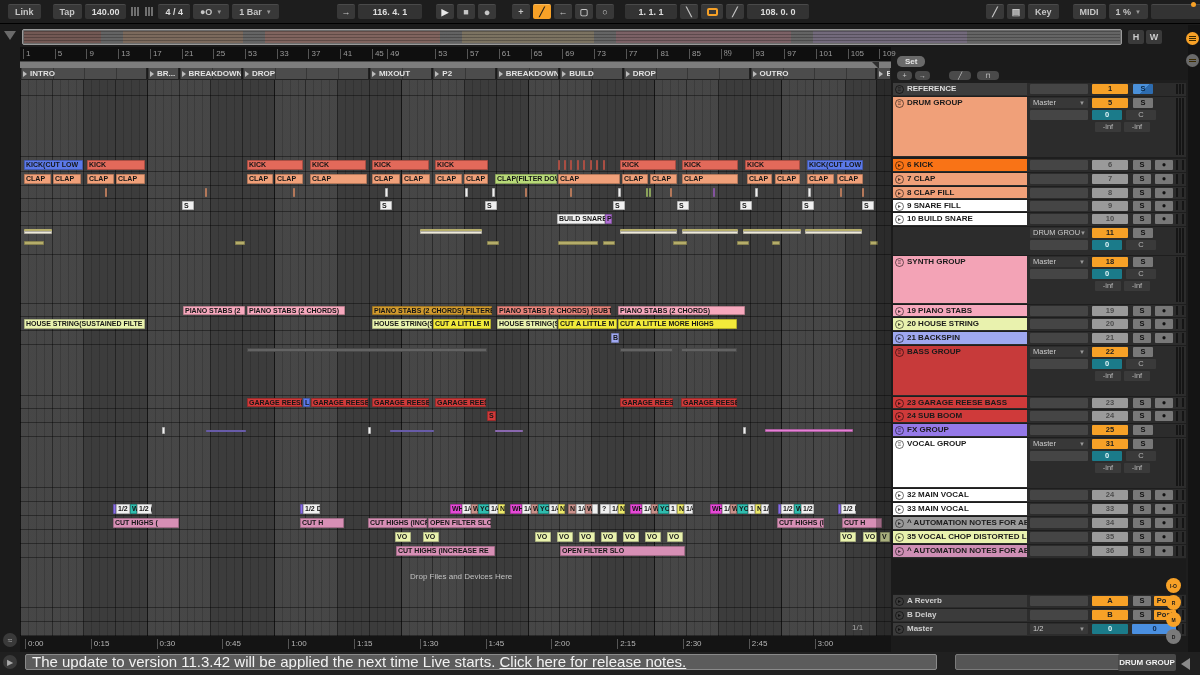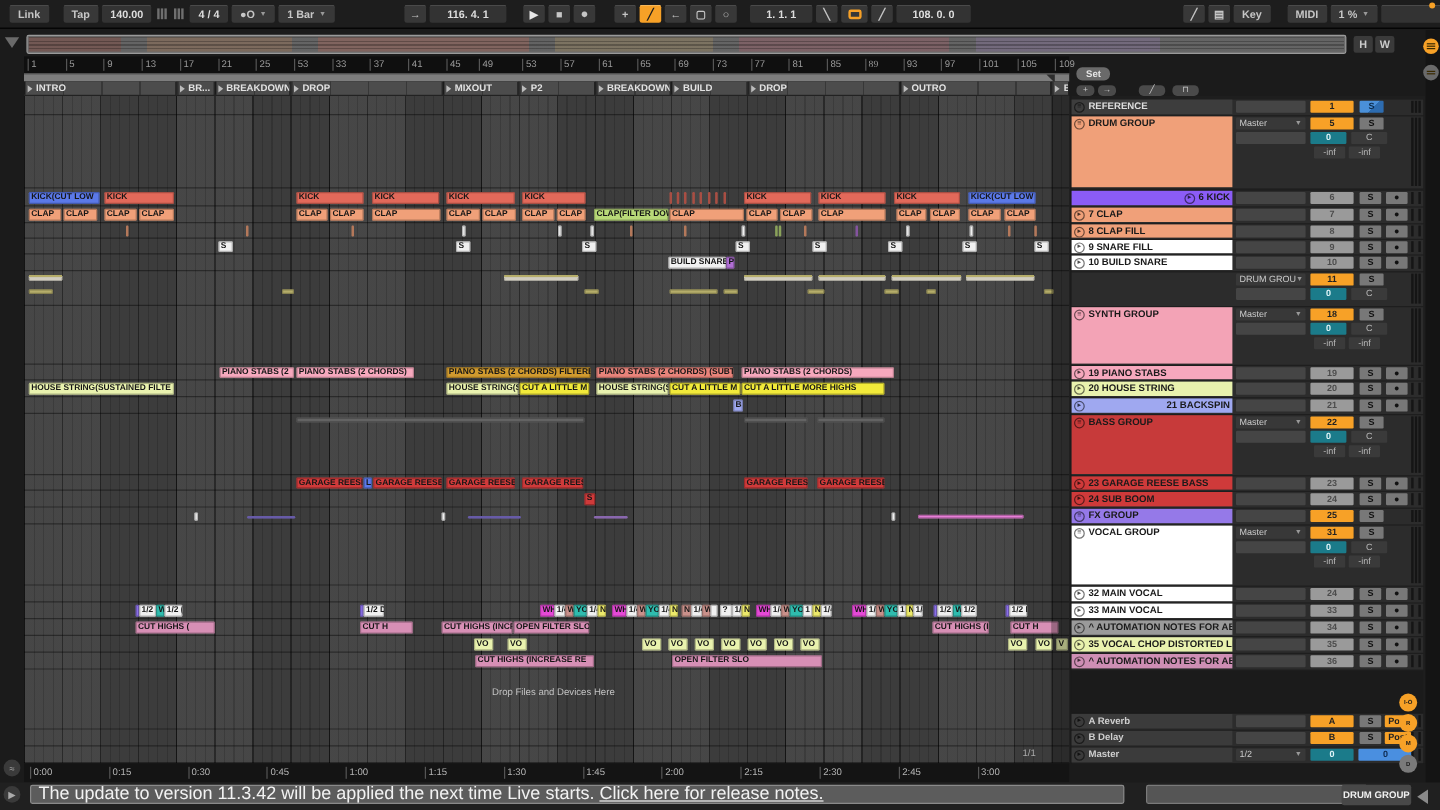--- a/index.html
+++ b/index.html
@@ -213,21 +213,21 @@
       <span class="barnum" style="left: 66.44px;">9</span>
       <span class="barnum" style="left: 98.16px;">13</span>
       <span class="barnum" style="left: 129.88px;">17</span>
       <span class="barnum" style="left: 161.6px;">21</span>
       <span class="barnum" style="left: 193.32px;">25</span>
       <span class="barnum" style="left: 225.04px;">53</span>
       <span class="barnum" style="left: 256.76px;">33</span>
       <span class="barnum" style="left: 288.48px;">37</span>
       <span class="barnum" style="left: 320.2px;">41</span>
       <span class="barnum" style="left: 351.92px;">45</span>
-      <span class="barnum" style="left: 379px;">49</span>
+      <span class="barnum" style="left: 367px; font-family: Liberation Mono, monospace;">49</span>
       <span class="barnum" style="left: 415.36px;">53</span>
       <span class="barnum" style="left: 447.08px;">57</span>
       <span class="barnum" style="left: 478.8px;">61</span>
       <span class="barnum" style="left: 510.52px;">65</span>
       <span class="barnum" style="left: 542.24px;">69</span>
       <span class="barnum" style="left: 573.96px;">73</span>
       <span class="barnum" style="left: 605.68px;">77</span>
       <span class="barnum" style="left: 637.4px;">81</span>
       <span class="barnum" style="left: 669.12px;">85</span>
       <span class="barnum" style="left: 700.84px; font-family: Liberation Serif, serif;">89</span>
@@ -557,21 +557,21 @@
         <span class="iobox" style="left: 137px; top: 13px; width: 58px;"></span>
         <span class="chip chip-on" style="left: 199px; top: 1px; width: 36px;">5</span>
         <span class="chip chip-s" style="left: 240px; top: 1px; width: 20px;">S</span>
         <span class="chip chip-teal" style="left: 199px; top: 13px; width: 30px;">0</span>
         <span class="chip chip-dark" style="left: 233px; top: 13px; width: 30px;">C</span>
         <span class="chip chip-dark" style="left: 202px; top: 25px; width: 26px;">-inf</span>
         <span class="chip chip-dark" style="left: 231px; top: 25px; width: 26px;">-inf</span>
         <span class="meter m3"></span>
       </div>
       <div class="trow" style="top: 79px; height: 13px; background: rgb(44, 44, 44);">
-        <div class="tname" style="background: #8b5cf6; color: rgb(26, 26, 26); justify-content: flex-end;">
+        <div class="tname" style="background: #f97316; color: rgb(26, 26, 26);">
           <span class="ticon">▸</span>
           <b>6 KICK</b>
         </div>
         <span class="iobox" style="left: 137px; top: 1px; width: 58px;"></span>
         <span class="chip chip-off" style="left: 199px; top: 1px; width: 36px;">6</span>
         <span class="chip chip-s" style="left: 240px; top: 1px; width: 18px;">S</span>
         <span class="chip chip-s" style="left: 262px; top: 1px; width: 18px;">●</span>
         <span class="meter"></span>
       </div>
       <div class="trow" style="top: 93px; height: 13px; background: rgb(44, 44, 44);">
@@ -664,21 +664,21 @@
           <span class="ticon">▸</span>
           <b>20 HOUSE STRING</b>
         </div>
         <span class="iobox" style="left: 137px; top: 1px; width: 58px;"></span>
         <span class="chip chip-off" style="left: 199px; top: 1px; width: 36px;">20</span>
         <span class="chip chip-s" style="left: 240px; top: 1px; width: 18px;">S</span>
         <span class="chip chip-s" style="left: 262px; top: 1px; width: 18px;">●</span>
         <span class="meter"></span>
       </div>
       <div class="trow" style="top: 252px; height: 13px; background: rgb(44, 44, 44);">
-        <div class="tname" style="background: rgb(159, 168, 240); color: rgb(26, 26, 26); justify-content: space-between;">
+        <div class="tname" style="background: rgb(159, 168, 240); color: rgb(26, 26, 26);">
           <span class="ticon">▸</span>
           <b>21 BACKSPIN</b>
         </div>
         <span class="iobox" style="left: 137px; top: 1px; width: 58px;"></span>
         <span class="chip chip-off" style="left: 199px; top: 1px; width: 36px;">21</span>
         <span class="chip chip-s" style="left: 240px; top: 1px; width: 18px;">S</span>
         <span class="chip chip-s" style="left: 262px; top: 1px; width: 18px;">●</span>
         <span class="meter"></span>
       </div>
       <div class="trow" style="top: 266px; height: 50px; background: rgb(44, 44, 44);">

